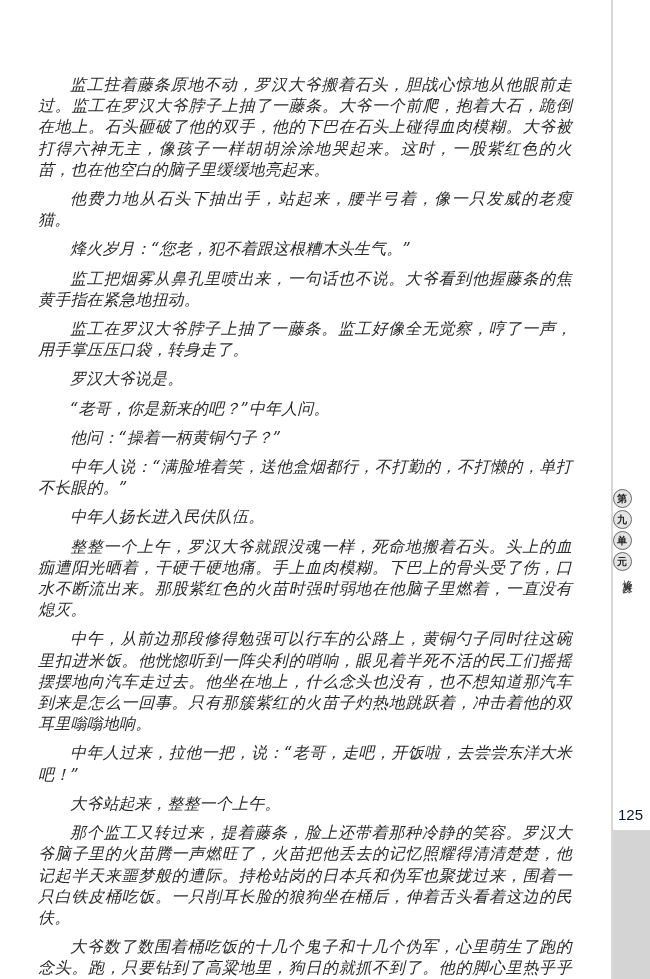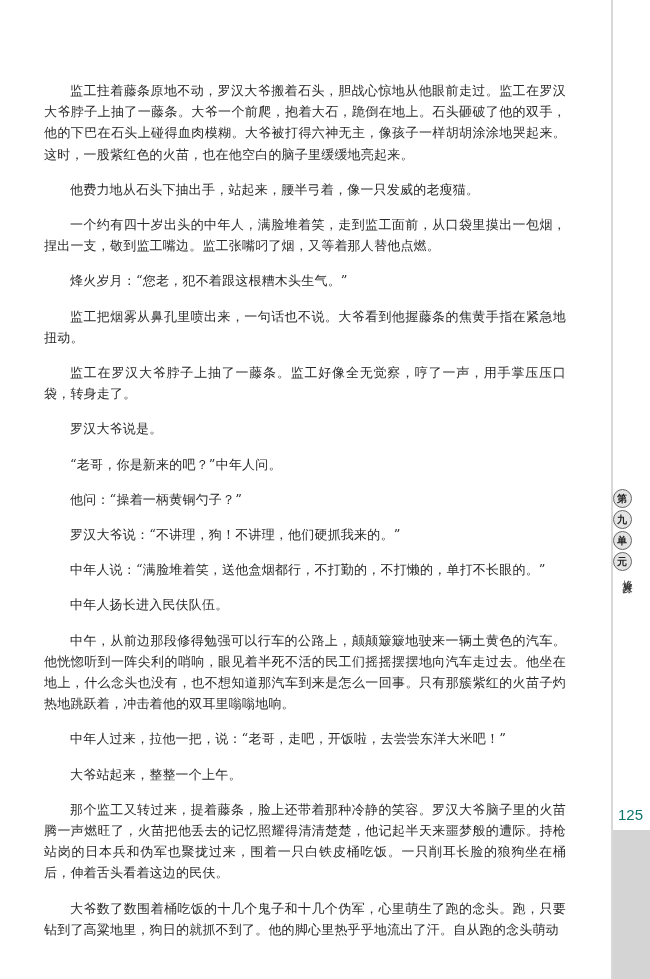--- a/index.html
+++ b/index.html
@@ -6,23 +6,24 @@
   body {
     width:650px; height:979px; position:relative; overflow:hidden;
     background:#ffffff;
     font-family:"DejaVu Serif","Liberation Serif",serif;
     color:#2a2a2a;
   }
   .page-body {
     position:absolute; left:30px; top:66px; width:550px;
   }
   .para {
-    margin:14px; font-size:13px; line-height:21.2px;
+    margin:8px; font-size:16px; line-height:21.2px;
     text-indent:2em; text-align:justify; letter-spacing:0.2px;
     word-break:break-all;
+    font-style:italic;
   }
   .margin-rule {
     position:absolute; left:611px; top:0; width:2px; height:979px;
     background:#d8d8d8;
   }
   .unit-badges {
     position:absolute; left:610px; top:489px; width:24px;
     display:flex; flex-direction:column; align-items:center; gap:2px;
   }
   .badge {
@@ -31,46 +32,45 @@
     font-size:10px; line-height:17px; text-align:center; color:#222;
     font-weight:bold;
   }
   .unit-title {
     position:absolute; left:620px; top:572px; width:14px;
     font-size:10.5px; line-height:13px; color:#333;
     writing-mode:vertical-rl; letter-spacing:1px;
   }
   .page-number {
     position:absolute; left:618px; top:806px;
-    font-family:"Liberation Sans",sans-serif; font-size:15px; color:#0f766e;
+    font-family:"Liberation Sans",sans-serif; font-size:15px; color:#0f172a;
   }
   .gray-tab {
     position:absolute; left:613px; top:830px; width:37px; height:149px;
     background:#d4d4d4;
   }
 </style>
 </head>
 <body>
 
 <div class="margin-rule"></div>
 
 <div class="page-body">
   <p class="para">监工拄着藤条原地不动，罗汉大爷搬着石头，胆战心惊地从他眼前走过。监工在罗汉大爷脖子上抽了一藤条。大爷一个前爬，抱着大石，跪倒在地上。石头砸破了他的双手，他的下巴在石头上碰得血肉模糊。大爷被打得六神无主，像孩子一样胡胡涂涂地哭起来。这时，一股紫红色的火苗，也在他空白的脑子里缓缓地亮起来。</p>
   <p class="para">他费力地从石头下抽出手，站起来，腰半弓着，像一只发威的老瘦猫。</p>
-  <p class="para">一个约有四十岁出头的中年人，满脸堆着笑，走到监工面前，从口袋里摸出一包烟，捏出一支，敬到监工嘴边。监工张嘴叼了烟，又等着那人替他点燃。</p>
   <p class="para">烽火岁月：“您老，犯不着跟这根糟木头生气。”</p>
   <p class="para">监工把烟雾从鼻孔里喷出来，一句话也不说。大爷看到他握藤条的焦黄手指在紧急地扭动。</p>
   <p class="para">监工在罗汉大爷脖子上抽了一藤条。监工好像全无觉察，哼了一声，用手掌压压口袋，转身走了。</p>
   <p class="para">罗汉大爷说是。</p>
   <p class="para">“老哥，你是新来的吧？”中年人问。</p>
   <p class="para">他问：“操着一柄黄铜勺子？”</p>
-  <p class="para">罗汉大爷说：“不讲理，狗！不讲理，他们硬抓我来的。”</p>
   <p class="para">中年人说：“满脸堆着笑，送他盒烟都行，不打勤的，不打懒的，单打不长眼的。”</p>
   <p class="para">中年人扬长进入民伕队伍。</p>
-  <p class="para">中午，从前边那段修得勉强可以行车的公路上，颠颠簸簸地驶来一辆土黄色的汽车。他恍惚听到一阵尖利的哨响，眼见着半死不活的民工们摇摇摆摆地向汽车走过去。他坐在地上，什么念头也没有，也不想知道那汽车到来是怎么一回事。只有那簇紫红的火苗子灼热地跳跃着，冲击着他的双耳里嗡嗡地响。</p>
+  <p class="para">整整一个上午，罗汉大爷就跟没魂一样，死命地搬着石头。头上的血痂遭阳光晒着，干硬干硬地痛。手上血肉模糊。下巴上的骨头受了伤，口水不断流出来。那股紫红色的火苗时强时弱地在他脑子里燃着，一直没有熄灭。</p>
+  <p class="para">中午，从前边那段修得勉强可以行车的公路上，黄铜勺子同时往这碗里扣进米饭。他恍惚听到一阵尖利的哨响，眼见着半死不活的民工们摇摇摆摆地向汽车走过去。他坐在地上，什么念头也没有，也不想知道那汽车到来是怎么一回事。只有那簇紫红的火苗子灼热地跳跃着，冲击着他的双耳里嗡嗡地响。</p>
   <p class="para">中年人过来，拉他一把，说：“老哥，走吧，开饭啦，去尝尝东洋大米吧！”</p>
   <p class="para">大爷站起来，整整一个上午。</p>
   <p class="para">那个监工又转过来，提着藤条，脸上还带着那种冷静的笑容。罗汉大爷脑子里的火苗腾一声燃旺了，火苗把他丢去的记忆照耀得清清楚楚，他记起半天来噩梦般的遭际。持枪站岗的日本兵和伪军也聚拢过来，围着一只白铁皮桶吃饭。一只削耳长脸的狼狗坐在桶后，伸着舌头看着这边的民伕。</p>
   <p class="para">大爷数了数围着桶吃饭的十几个鬼子和十几个伪军，心里萌生了跑的念头。跑，只要钻到了高粱地里，狗日的就抓不到了。他的脚心里热乎乎地流出了汗。自从跑的念头萌动</p>
 </div>
 
 <div class="unit-badges">
   <div class="badge">第</div>
   <div class="badge">九</div>
   <div class="badge">单</div>

